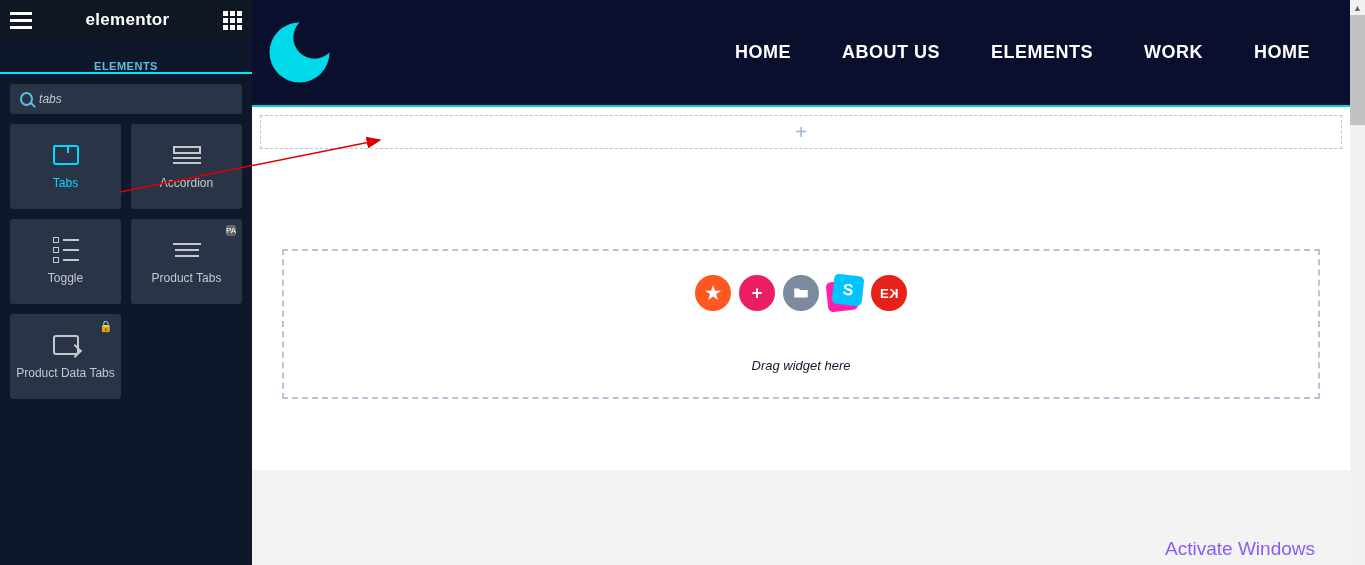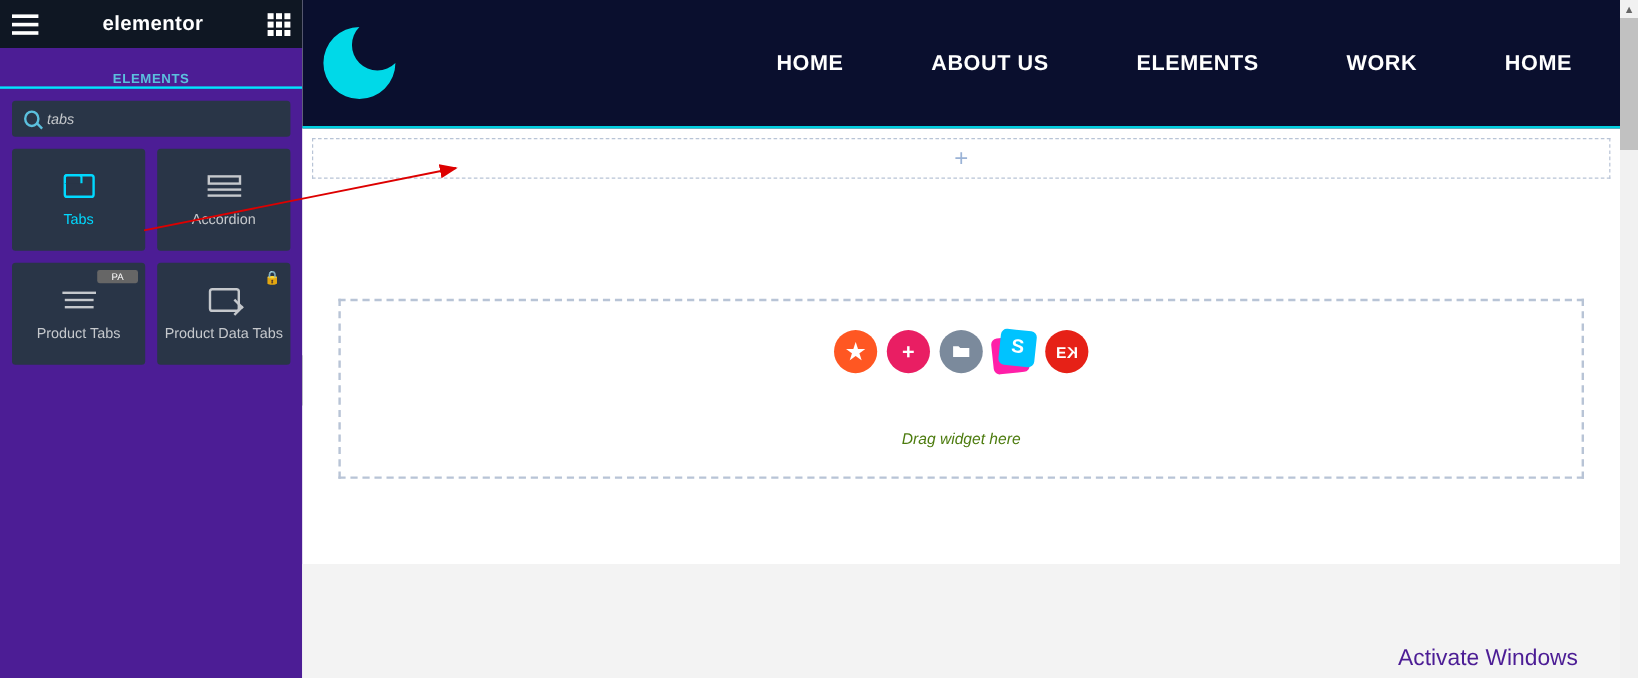--- a/index.html
+++ b/index.html
@@ -1,19 +1,19 @@
 <!DOCTYPE html>
 <html><head>
   <meta charset="utf-8">
   <style>
     * { margin:0; padding:0; box-sizing:border-box; }
     body { font-family: Arial, sans-serif; width:1365px; height:565px; overflow:hidden; background:#fff; position:relative; }
 
     
-    .panel { position:absolute; left:0; top:0; width:252px; height:565px; background:#4c1d95; color:#c5c8cc; display:flex; flex-direction:column; }
+    .panel { position:absolute; left:0; top:0; width:252px; height:565px; background:#0f172a; color:#c5c8cc; display:flex; flex-direction:column; }
     .panel-header { height:40px; background:#0f1723; display:flex; align-items:center; justify-content:space-between; padding:0 10px; }
     .hamburger { display:flex; flex-direction:column; gap:4px; cursor:pointer; }
     .hamburger span { display:block; width:22px; height:3px; background:#fff; }
     .logo { color:#fff; font-weight:bold; font-size:17px; letter-spacing:.3px; }
     .grid-icon { display:grid; grid-template-columns:repeat(3,5px); grid-template-rows:repeat(3,5px); gap:2px; cursor:pointer; }
     .grid-icon span { background:#fff; width:5px; height:5px; }
 
     .tabs-row { display:flex; height:34px; }
     .tab { flex:1; display:flex; align-items:center; justify-content:center; font-size:11px; font-weight:bold; letter-spacing:.5px; color:#9aa2ad; cursor:pointer; border-bottom:2px solid transparent;margin-top:20px; }
     .tab.active { color:#5bc0de; border-bottom:2px solid #00e5ff; }
@@ -23,21 +23,21 @@
     .search-icon { width:14px; height:14px; border:2px solid #5bc0de; border-radius:50%; position:relative; }
     .search-icon::after { content:""; position:absolute; width:6px; height:2px; background:#5bc0de; transform:rotate(45deg); right:-5px; bottom:-2px; }
     .search input { background:transparent; border:none; outline:none; color:#c5c8cc; font-size:12px; font-style:italic; width:100%; }
 
     .widgets { padding:0 10px; display:grid; grid-template-columns:1fr 1fr; gap:10px; }
     .widget { background:#293547; height:85px; border-radius:3px; display:flex; flex-direction:column; align-items:center; justify-content:center; gap:10px; cursor:grab; font-size:12px; color:#c5c8cc; position:relative; }
     .widget.highlight { color:#00d9ff; }
     .widget .w-label { font-size:12px; }
     .widget.highlight .w-label { color:#00d9ff; }
     .w-icon { width:28px; height:22px; display:flex; align-items:center; justify-content:center; }
-    .badge { position:absolute; top:6px; right:6px; font-size:8px; background:#666; color:#fff; padding:1px 12px; border-radius:2px; }
+    .badge { position:absolute; top:6px; right:6px; font-size:8px; background:#666; color:#fff; padding:1px 0; border-radius:2px; }
     .lock { position:absolute; top:6px; right:8px; font-size:11px; color:#888; }
 
     
     .ico-tabs { width:26px; height:20px; border:2px solid #00d9ff; border-radius:3px; position:relative; }
     .ico-tabs::before { content:""; position:absolute; top:-2px; left:-2px; width:12px; height:6px; border:2px solid #00d9ff; border-bottom:none; border-radius:3px 3px 0 0; background:#293547; }
     .ico-acc { width:28px; display:flex; flex-direction:column; gap:3px; }
     .ico-acc span { height:2px; background:#c5c8cc; }
     .ico-acc span:first-child { height:8px; border:2px solid #c5c8cc; background:transparent; }
     .ico-toggle { display:flex; flex-direction:column; gap:4px; }
     .ico-toggle div { display:flex; gap:4px; align-items:center; }
@@ -50,50 +50,50 @@
     .ico-pdt::after { content:""; position:absolute; right:-3px; bottom:-3px; width:8px; height:8px; border-right:2px solid #c5c8cc; border-bottom:2px solid #c5c8cc; transform:rotate(-45deg); }
 
     
     .collapse-tab { position:absolute; left:252px; top:296px; width:16px; height:42px; background:#1f2a3a; display:flex; align-items:center; justify-content:center; cursor:pointer; border-radius:0 3px 3px 0; color:#c5c8cc; font-size:12px; }
 
     
     .canvas { position:absolute; left:252px; top:0; right:15px; height:565px; background:#fff; }
     .site-header { height:107px; background:#0a0f2e; border-bottom:2px solid #00d0e0; display:flex; align-items:center; padding:0 40px 0 10px; gap:50px; }
     .site-logo { width:75px; height:75px; position:relative; }
     .site-logo svg { width:100%; height:100%; }
-    .nav { margin-left:auto; display:flex; gap:73px;text-align:right; }
+    .nav { margin-left:auto; display:flex; gap:51px;text-align:right; }
     .nav a { color:#fff; font-weight:800; font-size:18px; letter-spacing:.5px; text-decoration:none; font-family: 'Arial Black', Arial, sans-serif; }
 
     .add-section { margin:8px 8px 0 8px; border:1px dashed #b8c4d6; height:34px; display:flex; align-items:center; justify-content:center; color:#9bb3d6; position:relative; }
     .add-section .plus { font-size:20px; cursor:pointer; }
 
     .drop-zone { margin:100px 30px 0 30px; border:2px dashed #b8c4d6; height:150px; display:flex; flex-direction:column; align-items:center; justify-content:center; gap:16px; }
     .circle-row { display:flex; gap:8px; }
     .circ { width:36px; height:36px; border-radius:50%; display:flex; align-items:center; justify-content:center; color:#fff; cursor:pointer; font-weight:bold; font-size:18px; }
     .c-orange { background:#ff5722; }
     .c-pink { background:#e91e63; }
     .c-grey { background:#7b8a9c; }
     .c-red { background:#e62117; }
     .s-tile { width:36px; height:36px; position:relative; cursor:pointer; }
     .s-tile .layer { position:absolute; width:30px; height:30px; border-radius:5px; }
     .s-tile .l1 { background:#ff1fa8; left:0; top:6px; transform:rotate(-6deg); }
     .s-tile .l2 { background:#00c3ff; left:6px; top:0; transform:rotate(6deg); display:flex; align-items:center; justify-content:center; color:#fff; font-weight:bold; font-size:16px; }
-    .drop-text { font-size:13px; font-style:italic; color:#4d7c0f;margin-top:31px; }
+    .drop-text { font-size:13px; font-style:italic; color:#0f172a;margin-top:31px; }
 
     .footer-grey { position:absolute; left:0; right:0; bottom:0; height:95px; background:#f3f3f3; }
 
     
     .arrow-svg { position:absolute; left:50px; top:100px; width:350px; height:100px; pointer-events:none; }
 
     
     .scrollbar { position:absolute; right:0; top:0; width:15px; height:565px; background:#f1f1f1; }
     .scroll-thumb { width:15px; height:110px; background:#c1c1c1; }
     .scroll-arrow { width:15px; height:15px; background:#f1f1f1; display:flex; align-items:center; justify-content:center; font-size:9px; color:#666; cursor:pointer; }
 
-    .watermark { position:absolute; right:50px; bottom:5px; color:#4c1d95; font-size:19px; font-family:'Segoe UI', Arial; }
+    .watermark { position:absolute; right:50px; bottom:5px; color:#8b5cf6; font-size:19px; font-family:'Segoe UI', Arial; }
   </style>
 </head>
 <body>
 
 <div class="panel">
   <div class="panel-header">
     <div class="hamburger">
         <span></span>
         <span></span>
         <span></span>
@@ -132,20 +132,39 @@
     </div>
     <div class="widget">
       <div class="w-icon">
           <div class="ico-acc">
             <span></span>
             <span></span>
             <span></span>
           </div>
         </div>
       <div class="w-label">Accordion</div>
+    </div>
+    <div class="widget">
+      <div class="w-icon">
+        <div class="ico-toggle">
+          <div>
+              <div class="sq"></div>
+              <div class="ln"></div>
+            </div>
+          <div>
+              <div class="sq"></div>
+              <div class="ln"></div>
+            </div>
+          <div>
+              <div class="sq"></div>
+              <div class="ln"></div>
+            </div>
+        </div>
+      </div>
+      <div class="w-label">Toggle</div>
     </div>
     <div class="widget">
       <span class="badge">PA</span>
       <div class="w-icon">
           <div class="ico-prem">
             <span></span>
             <span></span>
             <span></span>
           </div>
         </div>

